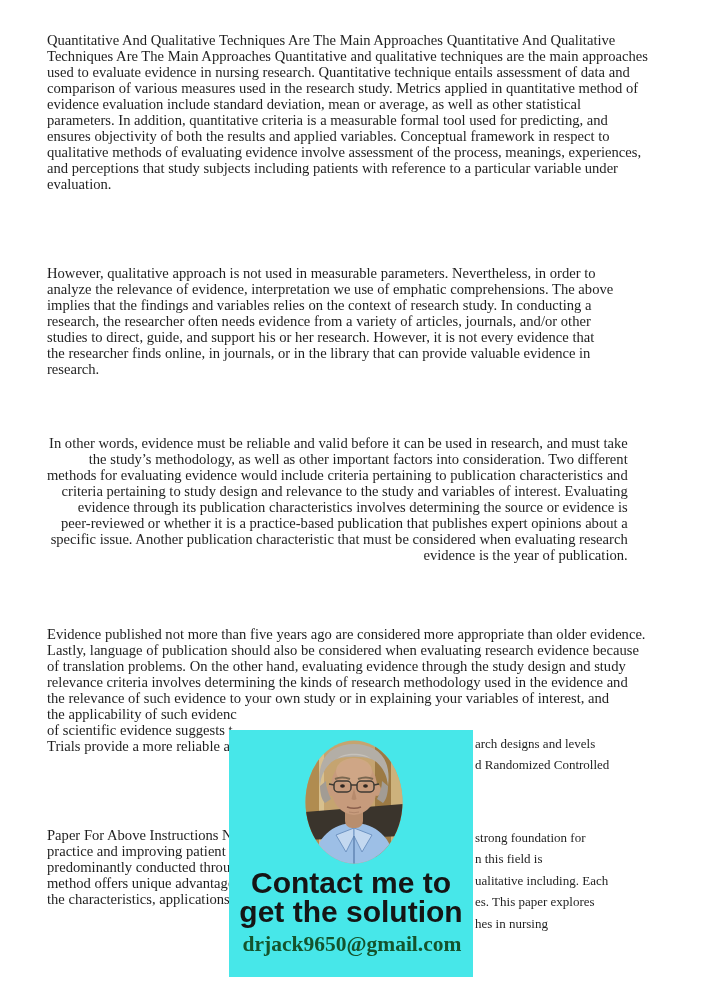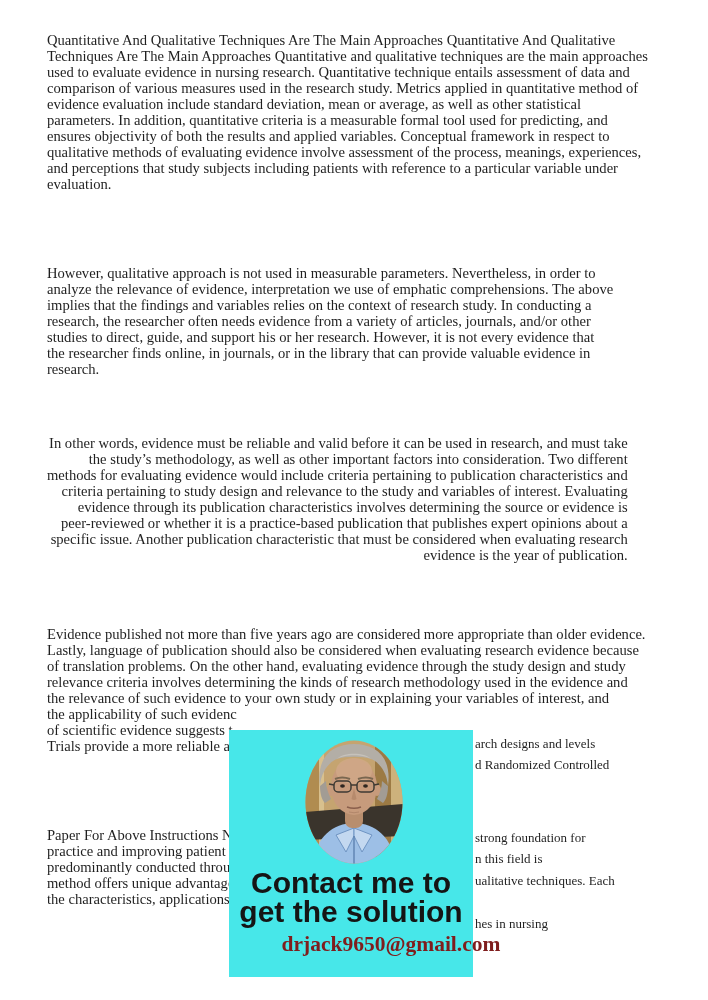--- a/index.html
+++ b/index.html
@@ -64,30 +64,29 @@
     font-family: "Liberation Sans", "DejaVu Sans", sans-serif;
     font-weight: 700;
     font-size: 30px;
     line-height: 29px;
     color: #151515;
     white-space: pre;
   }
   .ad-email {
     position: absolute;
     top: 201px;
-    left: 8px;
+    left: 1px;
     width: 100%;
     text-align: center;
     font-family: "Liberation Serif", "DejaVu Serif", serif;
     font-weight: 700;
     font-size: 21.5px;
     line-height: 26px;
-    color: #7f1d1d;
+    color: #14532d;
     white-space: pre;
-    padding-left: 32px;
   }
 </style>
 </head>
 <body>
 
 <div class="page">
 
   <div class="para p1">Quantitative And Qualitative Techniques Are The Main Approaches Quantitative And Qualitative
 Techniques Are The Main Approaches Quantitative and qualitative techniques are the main approaches
 used to evaluate evidence in nursing research. Quantitative technique entails assessment of data and
@@ -124,21 +123,22 @@
   <div class="para p5">Paper For Above Instructions N
 practice and improving patient o
 predominantly conducted throug
 method offers unique advantage
 the characteristics, applications,</div>
 
   <div class="rf rf-p4-1">arch designs and levels</div>
   <div class="rf rf-p4-2">d Randomized Controlled</div>
   <div class="rf rf-p5-1">strong foundation for</div>
   <div class="rf rf-p5-2">n this field is</div>
-  <div class="rf rf-p5-3">ualitative techniques. Each</div>
+  <div class="rf rf-p5-3">ualitative including. Each</div>
+  <div class="rf rf-p5-4">es. This paper explores</div>
   <div class="rf rf-p5-5">hes in nursing</div>
 
   <div class="ad-overlay">
 
     <svg class="portrait" viewBox="0 0 98 124" xmlns="http://www.w3.org/2000/svg" aria-hidden="true">
       <defs>
         <clipPath id="ovalClip">
           <ellipse cx="49" cy="62" rx="48.5" ry="61.5"></ellipse>
         </clipPath>
       </defs>

